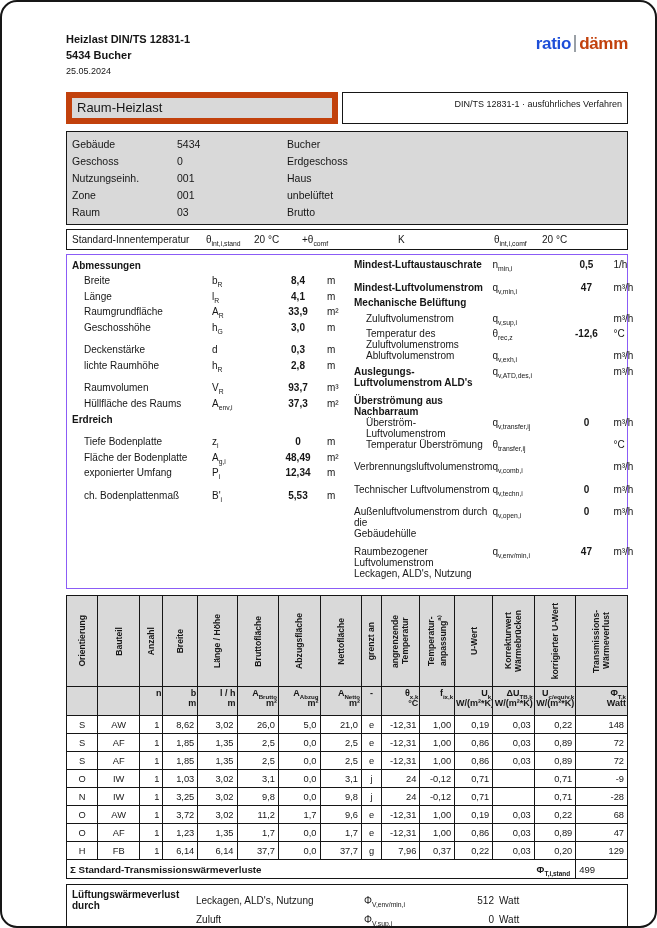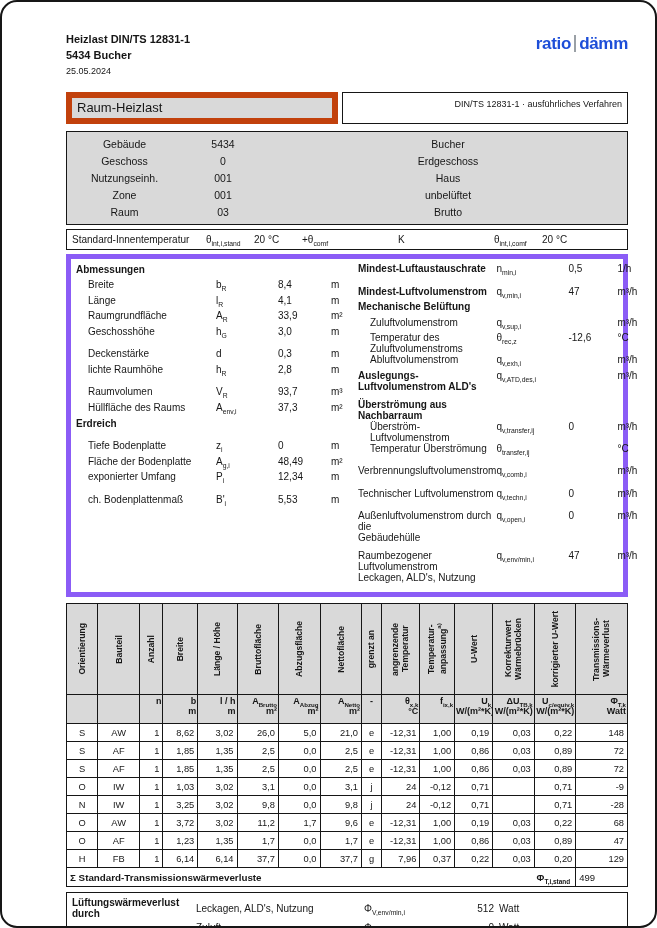--- a/index.html
+++ b/index.html
@@ -10,52 +10,52 @@
   .b{font-weight:bold;}
 
   
   .doc-header{display:flex;justify-content:space-between;align-items:flex-start;}
   .ht1{font-size:11px;font-weight:bold;line-height:1.45;}
   .ht2{font-size:11px;font-weight:bold;line-height:1.45;}
   .hdate{font-size:9px;line-height:1.7;}
   .logo{font-size:17px;font-weight:bold;letter-spacing:-0.3px;white-space:nowrap;margin-top:2px;}
   .logo .r{color:#1d4ed8;}
   .logo .sep{display:inline-block;width:2px;height:17px;background:#9aa0a6;margin:0 3px;vertical-align:-3px;}
-  .logo .g{color:#1d4ed8;}
+  .logo .g{color:#c2410c;}
 
   
   .secbar{display:flex;gap:4px;margin-top:13px;}
   .secbar .l{flex:0 0 250px;background:#d9d9d9;border:6px solid #c2410c;font-size:13px;padding:2px 5px 3px;}
   .secbar .r{flex:1;border:1px solid #161616;font-size:9px;text-align:right;padding:6px 5px 2px;}
 
   
-  .infobox{border:1px solid #161616;background:#d9d9d9;margin-top:7px;padding:3px 0 4px;font-size:10.5px;text-align:center;}
+  .infobox{border:1px solid #161616;background:#d9d9d9;margin-top:7px;padding:3px 0 4px;font-size:10.5px;}
   .irow{display:flex;height:17px;align-items:center;}
   .irow .il{width:105px;padding-left:5px;}
-  .irow .ic{width:92px;}
+  .irow .ic{width:110px;}
   .irow .iv{flex:1;}
 
   
   .indoor{border:1px solid #161616;margin-top:4px;height:19px;display:flex;align-items:center;font-size:10px;}
   .indoor .ilabel{width:134px;padding-left:5px;}
   .indoor .item{display:flex;}
   .indoor .sym{min-width:48px;}
   .indoor .val{min-width:34px;padding-right:14px;white-space:nowrap;}
 
   
-  .dimbox{border:5px solid #8b5cf6;margin-top:4px;display:grid;grid-template-columns:276px 1fr;gap:0 6px;
+  .dimbox{border:1px solid #8b5cf6;margin-top:4px;display:grid;grid-template-columns:276px 1fr;gap:0 6px;
           padding:4px 5px 9px 5px;font-size:10px;align-items:start;}
   .sech{font-weight:bold;min-height:15px;margin-top:1px;}
   .mrow{display:grid;align-items:start;min-height:15.5px;}
   .mcol-l .mrow{grid-template-columns:1fr 62px 48px 26px;}
   .mcol-r .mrow{grid-template-columns:1fr 72px 44px 30px;}
   .mrow.ind .lbl{padding-left:12px;}
   .mrow.bold .lbl{font-weight:bold;}
   .gap{margin-top:7px;}
-  .mrow .val{text-align:left;white-space:nowrap;}
+  .mrow .val{text-align:center;white-space:nowrap;font-weight:bold;}
   .mrow .unit{padding-left:5px;}
   .lbl .l2{display:block;}
 
   
   .btable{width:100%;border-collapse:collapse;margin-top:6px;table-layout:fixed;}
   .btable th,.btable td{border:1px solid #161616;padding:1px 3px;overflow:hidden;}
   .btable thead th{background:#d9d9d9;height:86px;vertical-align:middle;padding:2px 1px;}
   .rot{writing-mode:vertical-rl;transform:rotate(180deg);margin:0 auto;font-weight:bold;font-size:8.6px;
        line-height:1.2;max-height:82px;text-align:center;display:block;}
   .btable .subh th{height:25px;background:#d9d9d9;font-weight:bold;vertical-align:top;font-size:9px;padding-top:1px;}

